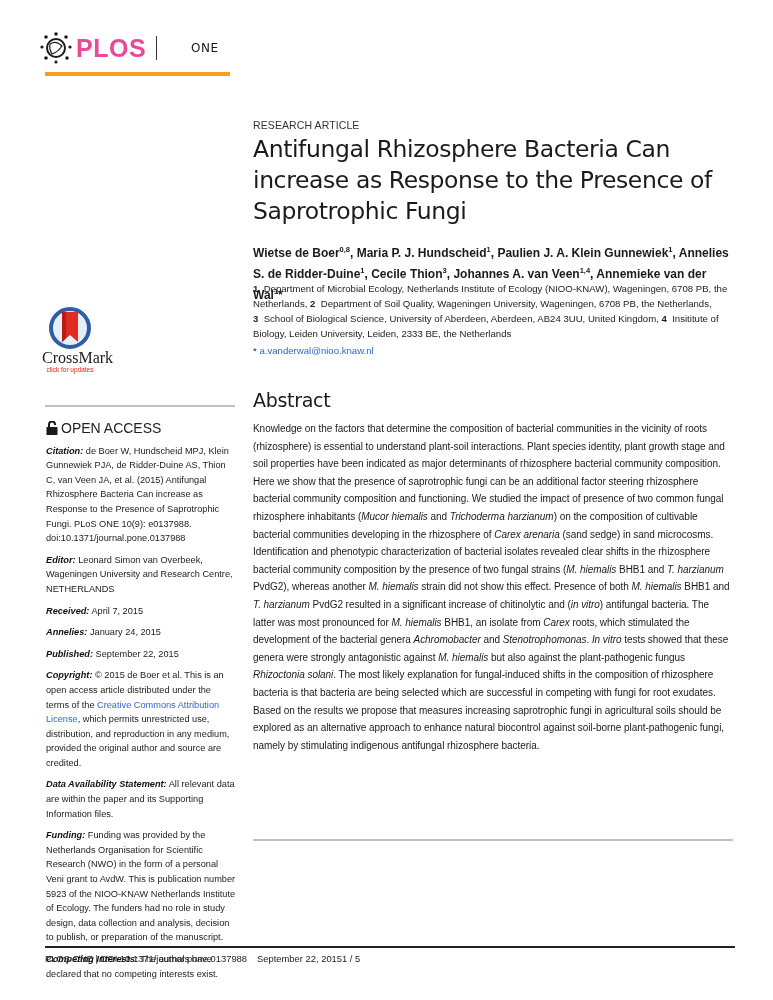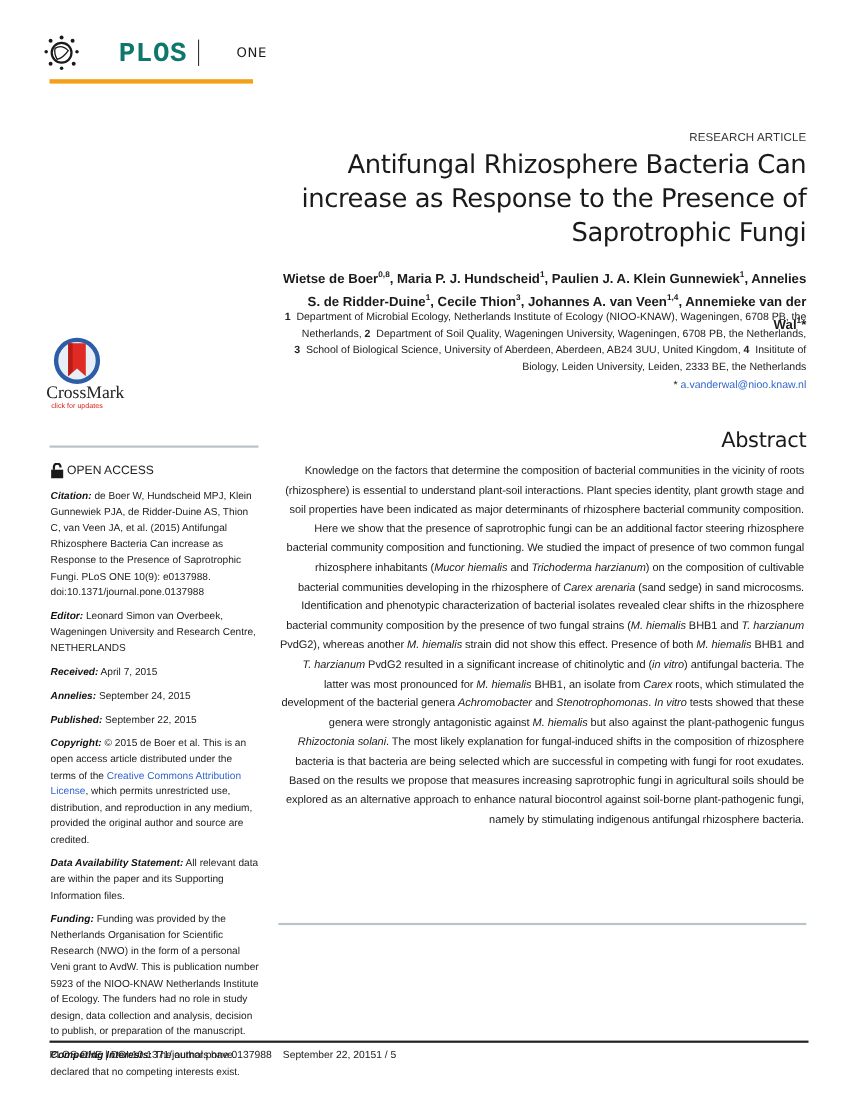--- a/index.html
+++ b/index.html
@@ -1,39 +1,39 @@
 <!DOCTYPE html>
 <html><head>
 <meta charset="utf-8">
 <style>
   html, body { margin: 0; padding: 0; background: #ffffff; }
   body { width: 773px; height: 1000px; position: relative; overflow: hidden;
          font-family: "Liberation Sans", sans-serif; color: #1a1a1a; }
 
   .logo { position: absolute; left: 38px; top: 28px; height: 40px; display: flex; align-items: center; }
   .logo-globe { width: 36px; height: 36px; margin-right: 2px; }
-  .logo-plos { font-family: Liberation Mono, monospace; font-weight: bold; font-size: 25px; letter-spacing: 0.5px; color: #0f766e; margin-left: 32px; }
+  .logo-plos { font-family: Liberation Sans, sans-serif; font-weight: bold; font-size: 25px; letter-spacing: 0.5px; color: #ec4899; }
   .logo-sep { width: 1px; height: 24px; background: #333; margin: 0 10px 0 10px; }
   .logo-one { font-family: "DejaVu Sans", sans-serif; font-size: 12px; letter-spacing: 0.5px; color: #1a1a1a; margin-left: 24px; }
   .orange-rule { position: absolute; left: 45px; top: 72px; width: 185px; height: 4px; background: #f5a01a; }
 
   .crossmark { position: absolute; left: 42px; top: 306px; width: 56px; text-align: center; }
   .crossmark svg { display: block; margin: 0 auto; }
   .cm-word { font-family: "Liberation Serif", serif; font-size: 16px; color: #222; margin-top: -1px; }
   .cm-sub { font-size: 6.5px; color: #e0201c; margin-top: -1px; }
 
   .left-col { position: absolute; left: 46px; top: 405px; width: 190px; font-size: 9.2px; line-height: 14.6px; color: #222; }
   .left-rule { height: 2px; background: #b8c4c8; margin: 0 0 14px -1px; width: 190px; }
-  .oa { display: flex; align-items: center; font-size: 11px; color: #222; margin-bottom: 8px; }
+  .oa { display: flex; align-items: center; font-size: 14px; color: #222; margin-bottom: 8px; }
   .oa svg { margin-right: 3px; }
   .meta { margin: 0 0 7px 0; }
   .meta b { font-weight: bold; color: #111; font-style: italic; }
   .link { color: #3366cc; }
 
-  .right { position: absolute; left: 253px; width: 480px; text-align: right; }
+  .right { position: absolute; left: 253px; width: 480px; }
   .kicker { top: 119px; font-size: 10.5px; color: #333; letter-spacing: 0.1px; }
   .title { top: 134px; font-family: "DejaVu Sans", sans-serif; font-size: 23.5px; line-height: 31px; color: #1a1a1a; letter-spacing: -0.4px; font-weight: normal; margin: 0; }
   .authors { top: 241px; font-size: 12px; line-height: 17px; font-weight: bold; color: #1a1a1a; }
   .authors sup { font-size: 7.5px; }
   .affil { top: 281px; font-size: 9.6px; line-height: 15px; color: #222; }
   .affil b { font-weight: bold; }
   .corr { top: 345px; font-size: 9.6px; color: #222; }
   .abs-h { top: 389px; font-family: "DejaVu Sans", sans-serif; font-size: 19px; color: #1a1a1a; letter-spacing: -0.3px; }
   .abstract { top: 420px; width: 478px; font-size: 10px; line-height: 17.6px; color: #1a1a1a; letter-spacing: -0.05px; }
   .abs-rule { top: 839px; width: 480px; height: 2px; background: #b8c4c8; }
@@ -79,21 +79,21 @@
   <div class="oa">
     <svg width="12" height="14" viewBox="0 0 12 14">
       <path d="M3 6 V3.5 A3 3 0 0 1 9 3.5 V4" fill="none" stroke="#1a1a1a" stroke-width="2"></path>
       <rect x="0.5" y="6" width="11" height="8" fill="#1a1a1a"></rect>
     </svg>
     <span>OPEN ACCESS</span>
   </div>
   <p class="meta"><b>Citation:</b> <span>de Boer W, Hundscheid MPJ, Klein Gunnewiek PJA, de Ridder-Duine AS, Thion C, van Veen JA, et al. (2015) Antifungal Rhizosphere Bacteria Can increase as Response to the Presence of Saprotrophic Fungi. PLoS ONE 10(9): e0137988. doi:10.1371/journal.pone.0137988</span></p>
   <p class="meta"><b>Editor:</b> <span>Leonard Simon van Overbeek, Wageningen University and Research Centre, NETHERLANDS</span></p>
   <p class="meta"><b>Received:</b> <span>April 7, 2015</span></p>
-  <p class="meta"><b>Annelies:</b> <span>September 24, 2015</span></p>
+  <p class="meta"><b>Annelies:</b> <span>January 24, 2015</span></p>
   <p class="meta"><b>Published:</b> <span>September 22, 2015</span></p>
   <p class="meta"><b>Copyright:</b> <span>© 2015 de Boer et al. This is an open access article distributed under the terms of the </span><span class="link">Creative Commons Attribution License</span><span>, which permits unrestricted use, distribution, and reproduction in any medium, provided the original author and source are credited.</span></p>
   <p class="meta"><b>Data Availability Statement:</b> <span>All relevant data are within the paper and its Supporting Information files.</span></p>
   <p class="meta"><b>Funding:</b> <span>Funding was provided by the Netherlands Organisation for Scientific Research (NWO) in the form of a personal Veni grant to AvdW. This is publication number 5923 of the NIOO-KNAW Netherlands Institute of Ecology. The funders had no role in study design, data collection and analysis, decision to publish, or preparation of the manuscript.</span></p>
   <p class="meta"><b>Competing Interests:</b> <span>The authors have declared that no competing interests exist.</span></p>
 </div>
 
 <div class="right kicker">RESEARCH ARTICLE</div>
 <h1 class="right title">Antifungal Rhizosphere Bacteria Can increase as Response to the Presence of Saprotrophic Fungi</h1>
 <div class="right authors" id="authors"><span>Wietse de Boer</span><sup>0,8</sup>, <span>Maria P. J. Hundscheid</span><sup>1</sup>, <span>Paulien J. A. Klein Gunnewiek</span><sup>1</sup>, <span>Annelies S. de Ridder-Duine</span><sup>1</sup>, <span>Cecile Thion</span><sup>3</sup>, <span>Johannes A. van Veen</span><sup>1,4</sup>, <span>Annemieke van der Wal</span><sup>1</sup>*</div>

